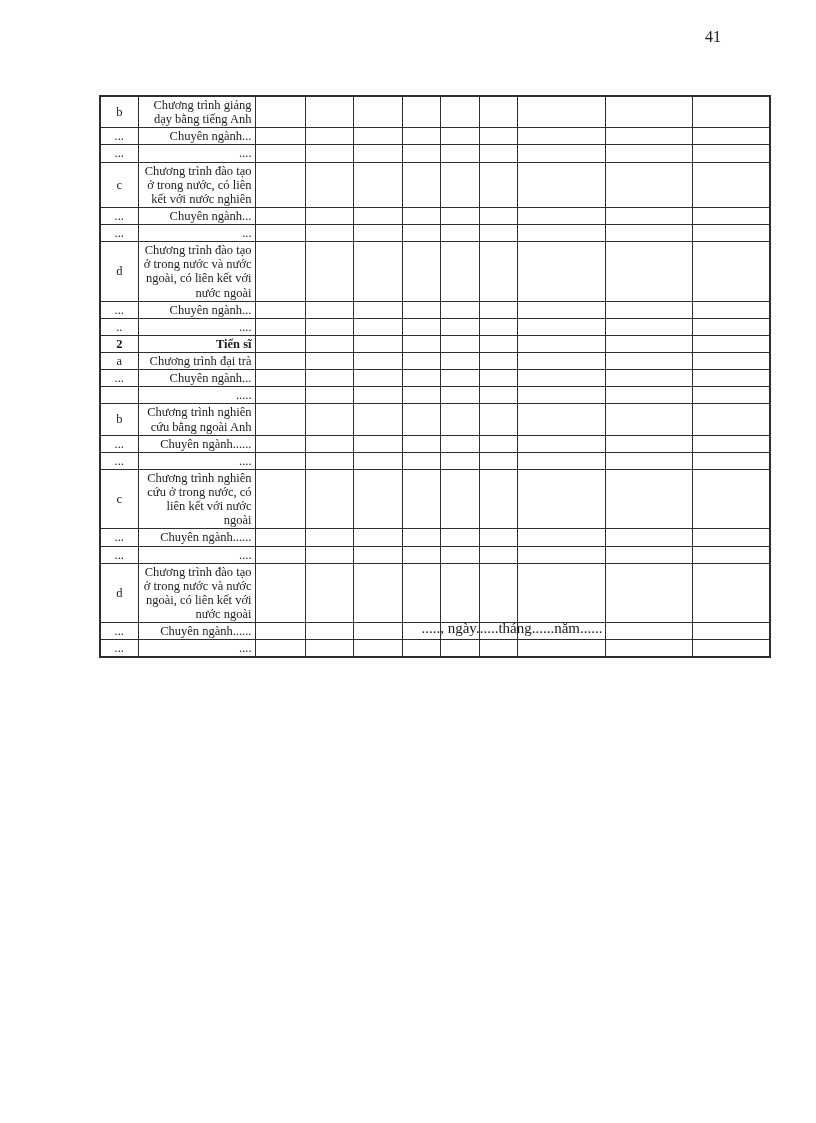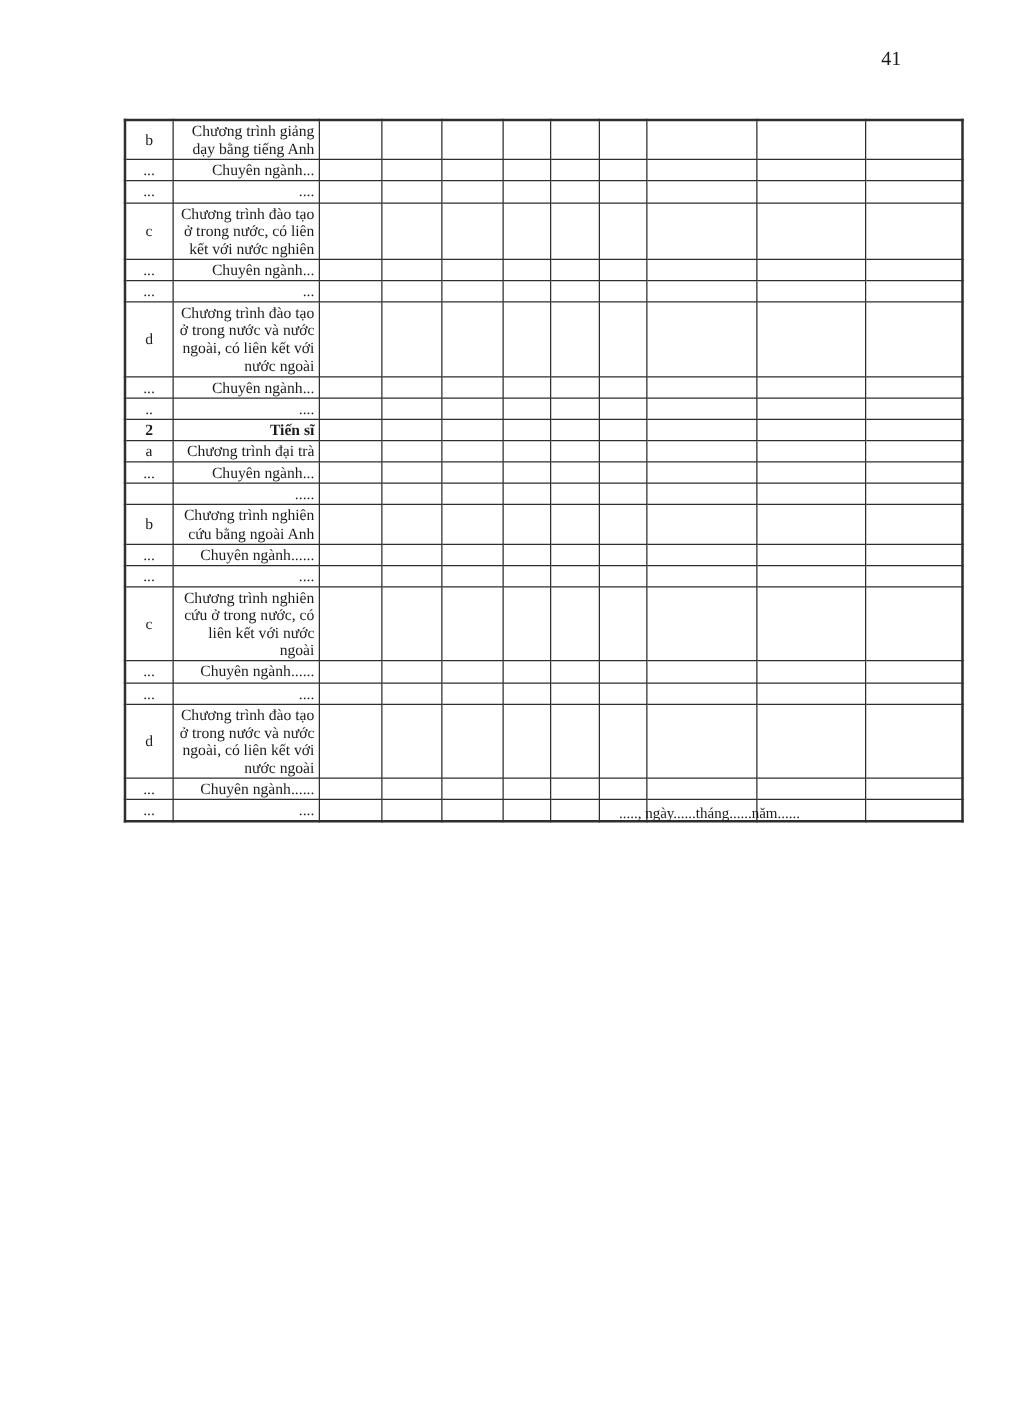--- a/index.html
+++ b/index.html
@@ -11,21 +11,21 @@
     position: relative;
     width: 816px;
     height: 1123px;
     background: #ffffff;
     font-family: "Liberation Serif", "DejaVu Serif", serif;
     color: #1c1c1c;
     overflow: hidden;
   }
   .page-number {
     position: absolute;
-    top: 39px;
+    top: 28px;
     left: 698px;
     width: 30px;
     text-align: center;
     font-size: 16px;
   }
   table.program-table {
     position: absolute;
     left: 99px;
     top: 95px;
     width: 670px;
@@ -50,24 +50,23 @@
     text-align: right;
   }
   tr.bold-row td {
     font-weight: bold;
   }
   .footer-block {
     position: absolute;
     left: 384px;
     top: 619px;
     width: 256px;
-    text-align: right;
-    font-size: 12px;
+    text-align: center;
+    font-size: 15px;
     line-height: 1.25;
-    margin-top: 24px;
   }
 </style>
 </head>
 <body>
 
 <div class="page">
 
   <div class="page-number">41</div>
 
   <table class="program-table">

